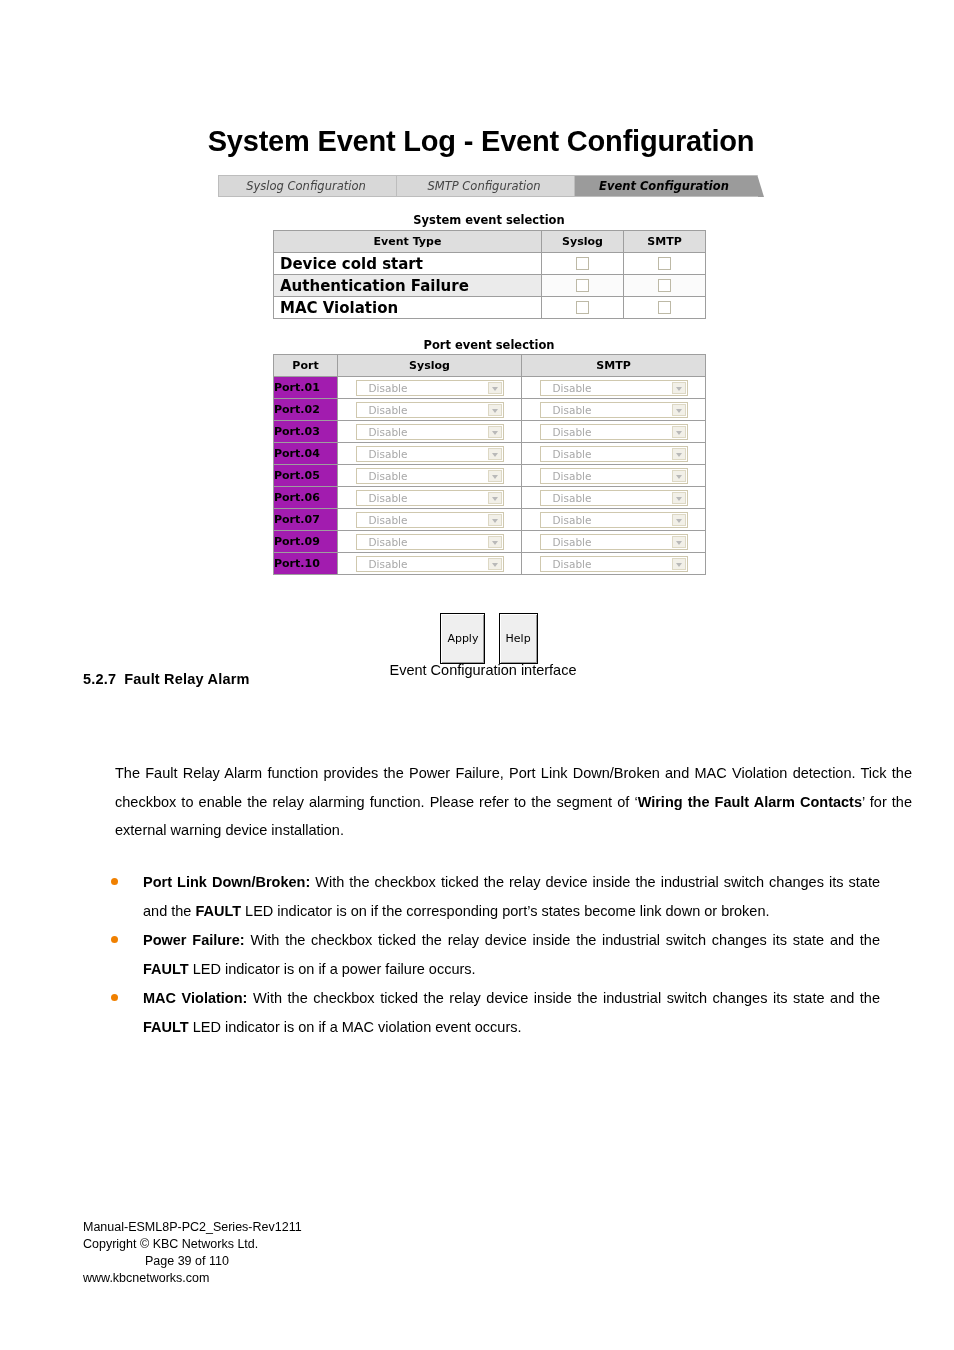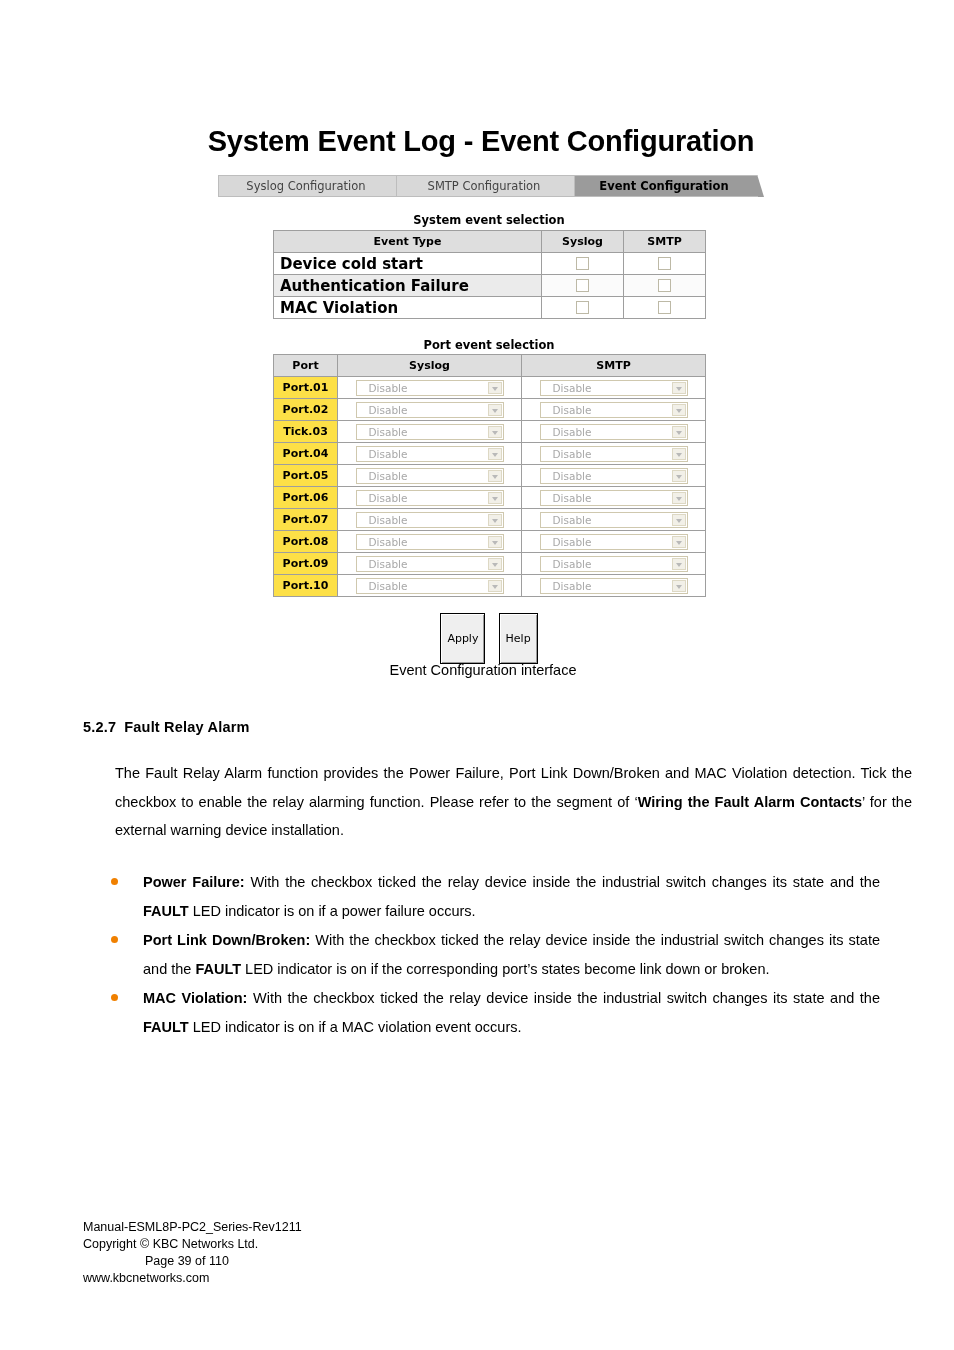--- a/index.html
+++ b/index.html
@@ -36,20 +36,21 @@
     padding-left: 8px;
   }
 
   
   .tabs {
     position: absolute;
     left: 218px;
     top: 175px;
     width: 540px;
     height: 22px;
+    font-style: italic;
   }
   .tab {
     position: absolute;
     top: 0;
     height: 22px;
     font-family: "DejaVu Sans", sans-serif;
     font-size: 11.5px;
     color: #444;
     line-height: 22px;
     text-align: center;
@@ -147,23 +148,23 @@
     width: 11px;
     height: 11px;
     border: 1px solid #bdb9a6;
     background: #ffffff;
     vertical-align: middle;
   }
 
   
   #port-event-table { left: 273px; top: 354px; width: 432px; }
   #port-event-table td.port-name {
-    background: #fde047;
-    font-weight: bold;
-    text-align: center;
+    background: #a21caf;
+    font-weight: bold;
+    text-align: left;
     font-size: 11px;
   }
   #port-event-table td.sel-cell {
     background: #ffffff;
     text-align: center;
     vertical-align: middle;
   }
   .fake-select {
     display: inline-block;
     position: relative;
@@ -232,21 +233,21 @@
   .fig-caption {
     position: absolute;
     left: 0; top: 662px;
     width: 800px;
     text-align: center;
     font-size: 14.5px;
     color: #000;
   }
   .sec-heading {
     position: absolute;
-    left: 0; top: 719px;
+    left: 0; top: 671px;
     font-size: 14.5px;
     font-weight: bold;
     letter-spacing: 0.2px;
   }
   .sec-heading .num { margin-right: 8px; }
   .para {
     position: absolute;
     left: 0;
     width: 797px;
     font-size: 14.5px;
@@ -380,46 +381,41 @@
           <td class="port-name">Port.01</td>
           <td class="sel-cell"><span class="fake-select"><span class="fs-label">Disable</span><span class="fs-arrow"></span></span></td>
           <td class="sel-cell"><span class="fake-select"><span class="fs-label">Disable</span><span class="fs-arrow"></span></span></td>
         </tr>
         <tr>
           <td class="port-name">Port.02</td>
           <td class="sel-cell"><span class="fake-select"><span class="fs-label">Disable</span><span class="fs-arrow"></span></span></td>
           <td class="sel-cell"><span class="fake-select"><span class="fs-label">Disable</span><span class="fs-arrow"></span></span></td>
         </tr>
         <tr>
-          <td class="port-name">Tick.03</td>
+          <td class="port-name">Port.03</td>
           <td class="sel-cell"><span class="fake-select"><span class="fs-label">Disable</span><span class="fs-arrow"></span></span></td>
           <td class="sel-cell"><span class="fake-select"><span class="fs-label">Disable</span><span class="fs-arrow"></span></span></td>
         </tr>
         <tr>
           <td class="port-name">Port.04</td>
           <td class="sel-cell"><span class="fake-select"><span class="fs-label">Disable</span><span class="fs-arrow"></span></span></td>
           <td class="sel-cell"><span class="fake-select"><span class="fs-label">Disable</span><span class="fs-arrow"></span></span></td>
         </tr>
         <tr>
           <td class="port-name">Port.05</td>
           <td class="sel-cell"><span class="fake-select"><span class="fs-label">Disable</span><span class="fs-arrow"></span></span></td>
           <td class="sel-cell"><span class="fake-select"><span class="fs-label">Disable</span><span class="fs-arrow"></span></span></td>
         </tr>
         <tr>
           <td class="port-name">Port.06</td>
           <td class="sel-cell"><span class="fake-select"><span class="fs-label">Disable</span><span class="fs-arrow"></span></span></td>
           <td class="sel-cell"><span class="fake-select"><span class="fs-label">Disable</span><span class="fs-arrow"></span></span></td>
         </tr>
         <tr>
           <td class="port-name">Port.07</td>
-          <td class="sel-cell"><span class="fake-select"><span class="fs-label">Disable</span><span class="fs-arrow"></span></span></td>
-          <td class="sel-cell"><span class="fake-select"><span class="fs-label">Disable</span><span class="fs-arrow"></span></span></td>
-        </tr>
-        <tr>
-          <td class="port-name">Port.08</td>
           <td class="sel-cell"><span class="fake-select"><span class="fs-label">Disable</span><span class="fs-arrow"></span></span></td>
           <td class="sel-cell"><span class="fake-select"><span class="fs-label">Disable</span><span class="fs-arrow"></span></span></td>
         </tr>
         <tr>
           <td class="port-name">Port.09</td>
           <td class="sel-cell"><span class="fake-select"><span class="fs-label">Disable</span><span class="fs-arrow"></span></span></td>
           <td class="sel-cell"><span class="fake-select"><span class="fs-label">Disable</span><span class="fs-arrow"></span></span></td>
         </tr>
         <tr>
           <td class="port-name">Port.10</td>
@@ -442,22 +438,22 @@
 
   <div class="sec-heading">
     <span class="num">5.2.7</span><span>Fault Relay Alarm</span>
   </div>
 
   <div class="para" id="intro-para">
     <span>The Fault Relay Alarm function provides the Power Failure, Port Link Down/Broken and MAC Violation detection. Tick the checkbox to enable the relay alarming function. Please refer to the segment of ‘</span><b class="strong">Wiring the Fault Alarm Contacts</b><span>’ for the external warning device installation.</span>
   </div>
 
   <div class="bullets" id="bullet-list">
+      <div class="bullet-item"><span class="dot" style="background: rgb(240, 128, 0);"></span><b class="strong">Port Link Down/Broken:</b><span> With the checkbox ticked the relay device inside the industrial switch changes its state and the </span><b class="strong">FAULT</b><span> LED indicator is on if the corresponding port’s states become link down or broken.</span></div>
       <div class="bullet-item"><span class="dot" style="background: rgb(240, 128, 0);"></span><b class="strong">Power Failure:</b><span> With the checkbox ticked the relay device inside the industrial switch changes its state and the </span><b class="strong">FAULT</b><span> LED indicator is on if a power failure occurs.</span></div>
-      <div class="bullet-item"><span class="dot" style="background: rgb(240, 128, 0);"></span><b class="strong">Port Link Down/Broken:</b><span> With the checkbox ticked the relay device inside the industrial switch changes its state and the </span><b class="strong">FAULT</b><span> LED indicator is on if the corresponding port’s states become link down or broken.</span></div>
       <div class="bullet-item"><span class="dot" style="background: rgb(240, 128, 0);"></span><b class="strong">MAC Violation:</b><span> With the checkbox ticked the relay device inside the industrial switch changes its state and the </span><b class="strong">FAULT</b><span> LED indicator is on if a MAC violation event occurs.</span></div>
     </div>
 
 </div>
 
 <div class="footer">
   <span class="line1">Manual-ESML8P-PC2_Series-Rev1211</span>
   <span class="line2">
     <span class="copyright">Copyright © KBC Networks Ltd.</span>
     <span class="pagenum">Page 39 of 110</span>

